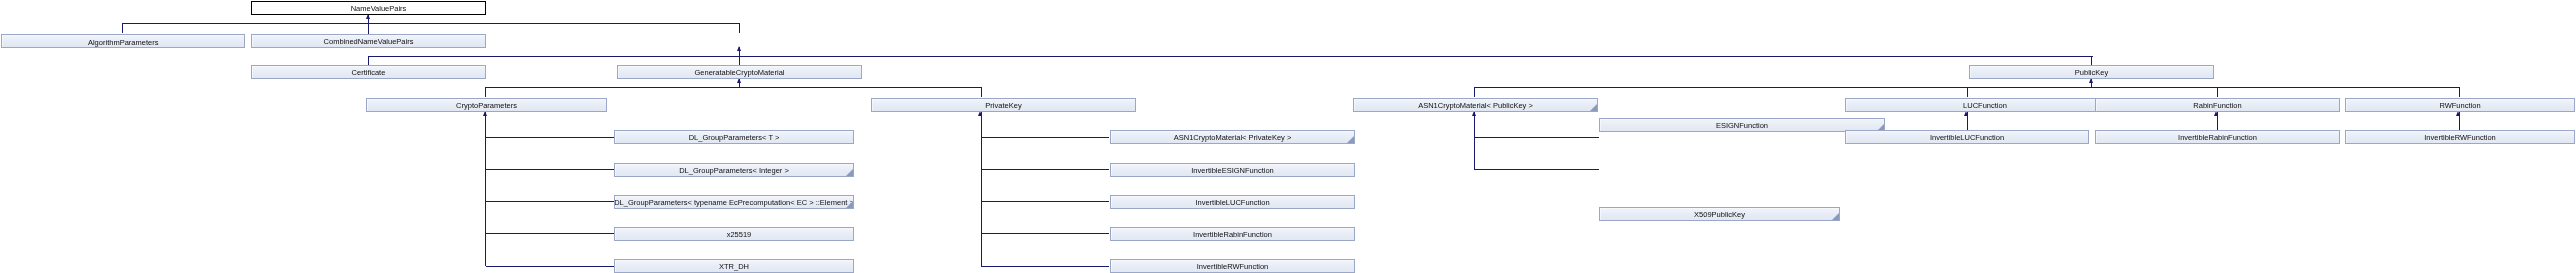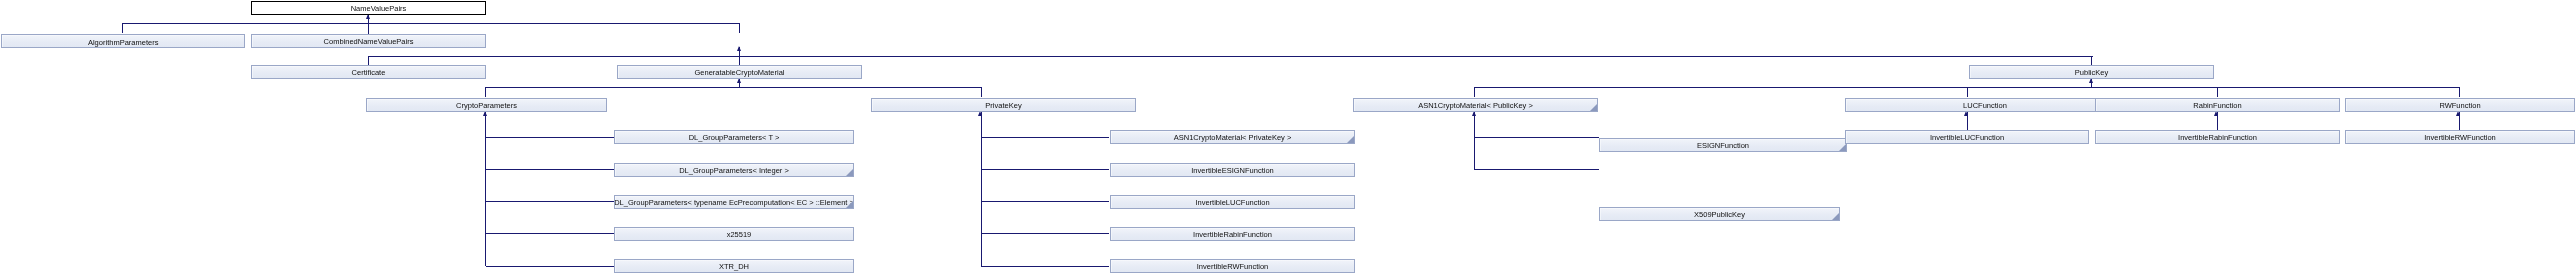--- a/index.html
+++ b/index.html
@@ -145,21 +145,21 @@
     <div class="node" style="left: 2345px; top: 98px; width: 230px;">
       <span>RWFunction</span>
     </div>
     <div class="node" style="left: 614px; top: 130px; width: 240px;">
       <span>DL_GroupParameters&lt; T &gt;</span>
     </div>
     <div class="node" style="left: 1110px; top: 130px; width: 245px;">
       <span>ASN1CryptoMaterial&lt; PrivateKey &gt;</span>
       <div class="fold"></div>
     </div>
-    <div class="node" style="left: 1599px; top: 138px; width: 248px; justify-content: center;">
+    <div class="node" style="left: 1599px; top: 118px; width: 286px; justify-content: center;">
       <span>ESIGNFunction</span>
       <div class="fold"></div>
     </div>
     <div class="node" style="left: 1845px; top: 130px; width: 244px;">
       <span>InvertibleLUCFunction</span>
     </div>
     <div class="node" style="left: 2095px; top: 130px; width: 245px;">
       <span>InvertibleRabinFunction</span>
     </div>
     <div class="node" style="left: 2345px; top: 130px; width: 230px;">

